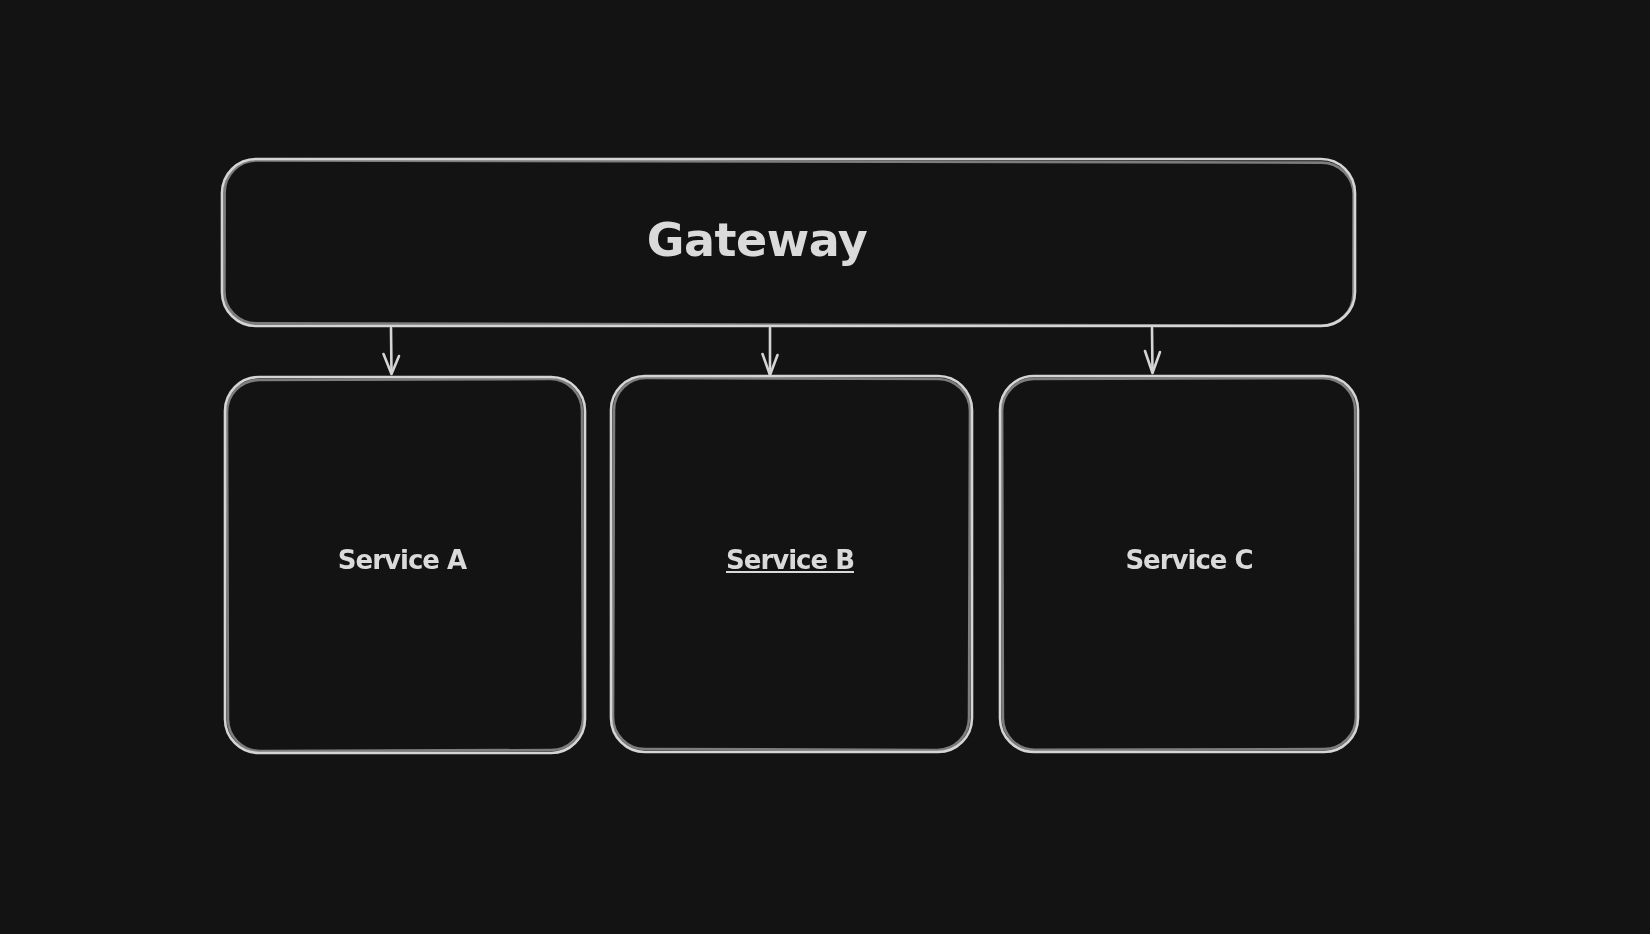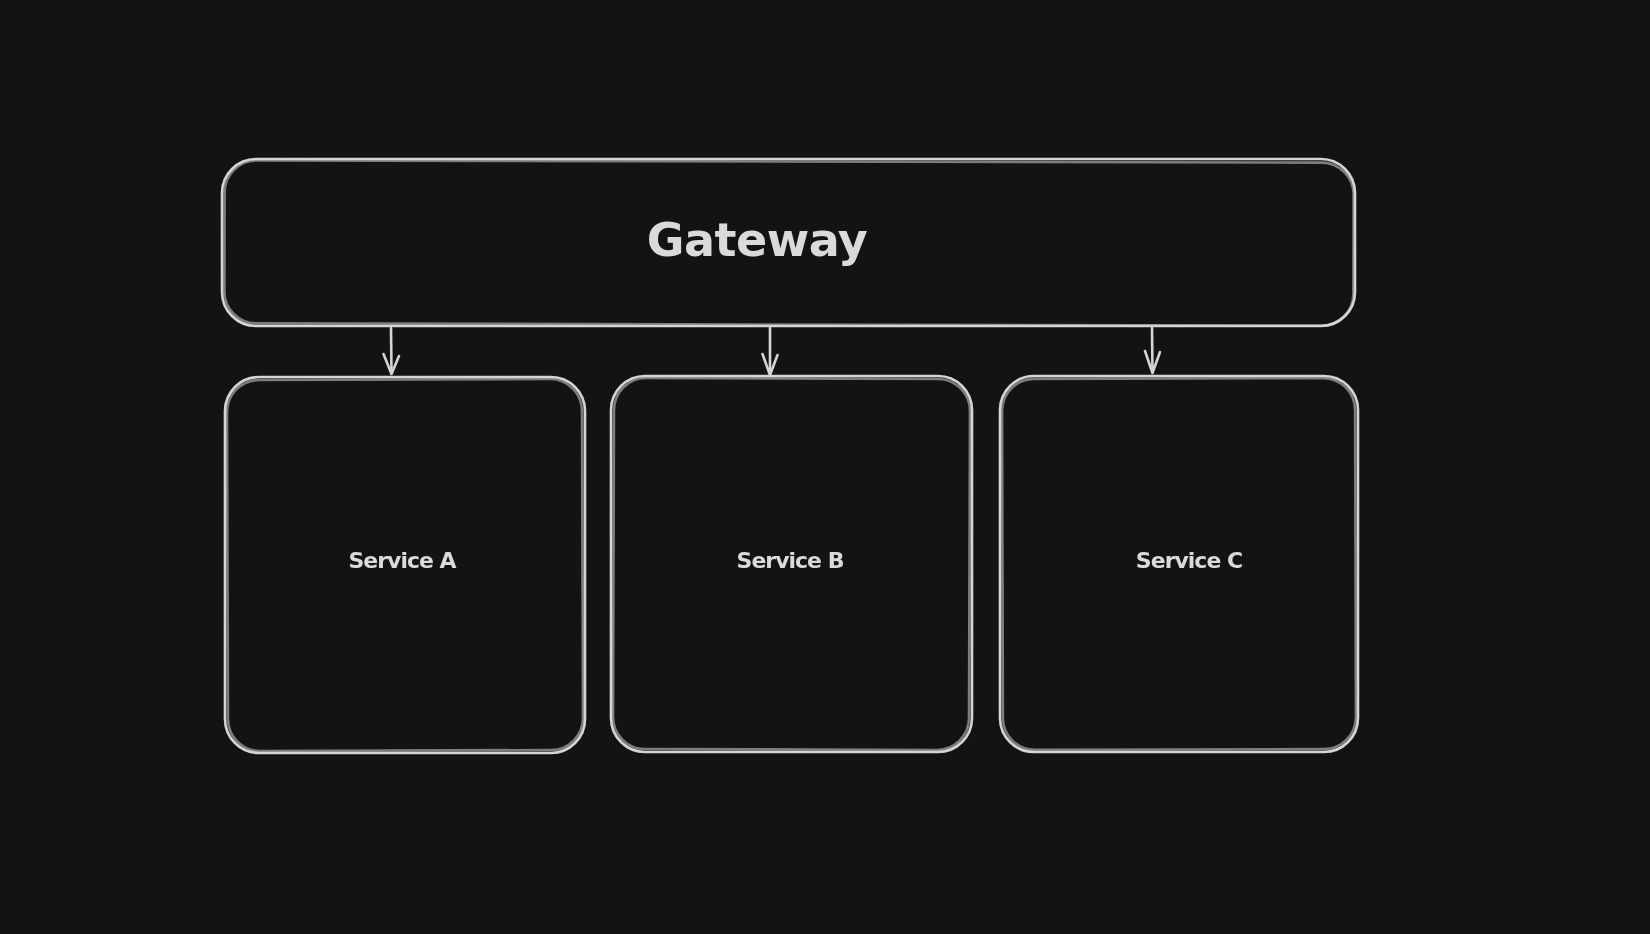--- a/index.html
+++ b/index.html
@@ -58,24 +58,24 @@
     top: 208px;
     width: 400px;
     height: 64px;
     font-size: 46px;
     letter-spacing: -0.5px;
   }
   .service-label {
     top: 534px;
     width: 300px;
     height: 52px;
-    font-size: 22px;
+    font-size: 26px;
   }
   .service-label.a { left: 252px; }
-  .service-label.b { left: 640px; }
+  .service-label.b { left: 640px; text-decoration: underline; }
   .service-label.c { left: 1039px; }
 </style>
 </head>
 <body>
 
 <div class="canvas">
 
   <svg class="diagram-svg" width="1650" height="934" viewBox="0 0 1650 934">
 
     <g>

